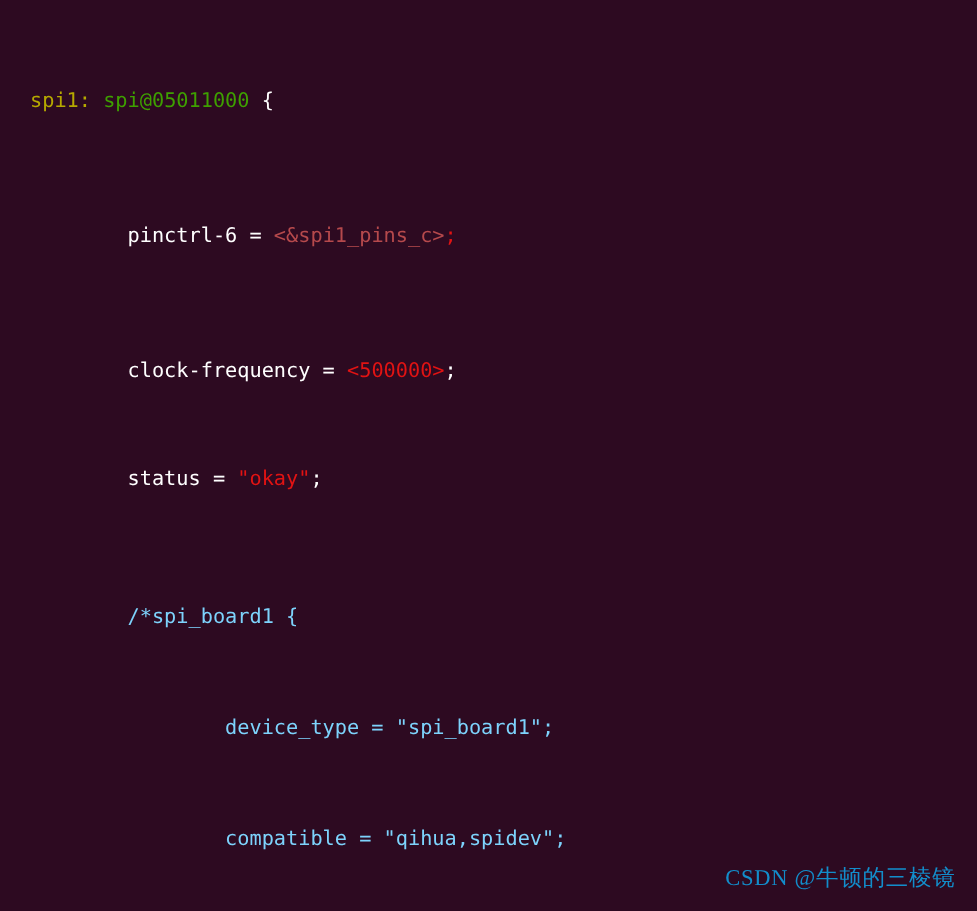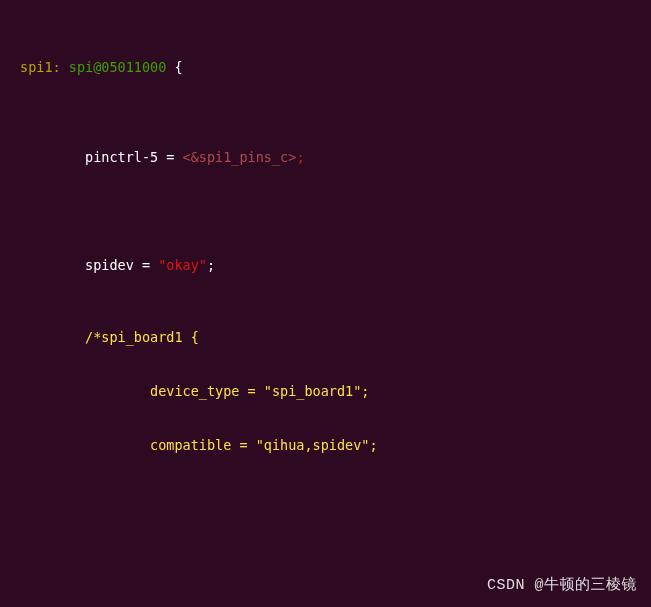--- a/index.html
+++ b/index.html
@@ -35,50 +35,51 @@
     height: 18px;
     white-space: pre;
   }
   
   .plain   { color: #ffffff; }
   .label   { color: #b5a800; }
   .node    { color: #3ea000; }
   .str     { color: #e11313; }
   .num     { color: #e11313; }
   .refdim  { color: #b5494c; }
-  .cmt     { color: #fde047; }
+  .cmt     { color: #7dd3fc; margin-top: 20px; }
   .brace   { color: #ffffff; }
 
   #watermark {
     position: absolute;
     right: 14px;
     bottom: 12px;
-    color: #ffffff;
-    font-family: Liberation Mono, monospace;
+    color: #0ea5e9;
+    font-family: Liberation Serif, serif;
     font-size: 15px;
     letter-spacing: 0.5px;
     opacity: 0.85;
     user-select: none;
   }
 </style>
 </head>
 <body>
 
 <div id="editor">
 
   <div id="code">
 
     <span class="ln"><span class="label">spi1:</span><span class="plain"> </span><span class="node">spi@05011000</span><span class="plain"> </span><span class="brace">{</span></span>
 
 
-    <span class="ln"><span class="plain">        </span><span class="plain">pinctrl-5 = </span><span class="refdim">&lt;&amp;spi1_pins_c&gt;</span><span class="str">;</span></span>
+    <span class="ln"><span class="plain">        </span><span class="plain">pinctrl-6 = </span><span class="refdim">&lt;&amp;spi1_pins_c&gt;</span><span class="str">;</span></span>
 
 
+    <span class="ln"><span class="plain">        </span><span class="plain">clock-frequency = </span><span class="num">&lt;500000&gt;</span><span class="plain">;</span></span>
 
-    <span class="ln"><span class="plain">        </span><span class="plain">spidev = </span><span class="str">"okay"</span><span class="plain">;</span></span>
+    <span class="ln"><span class="plain">        </span><span class="plain">status = </span><span class="str">"okay"</span><span class="plain">;</span></span>
 
     <span class="ln cmt"><span>        </span><span>/*spi_board1 {</span></span>
     <span class="ln cmt"><span>                </span><span>device_type = "spi_board1";</span></span>
     <span class="ln cmt"><span>                </span><span>compatible = "qihua,spidev";</span></span>
     
     
     
 
     
 

